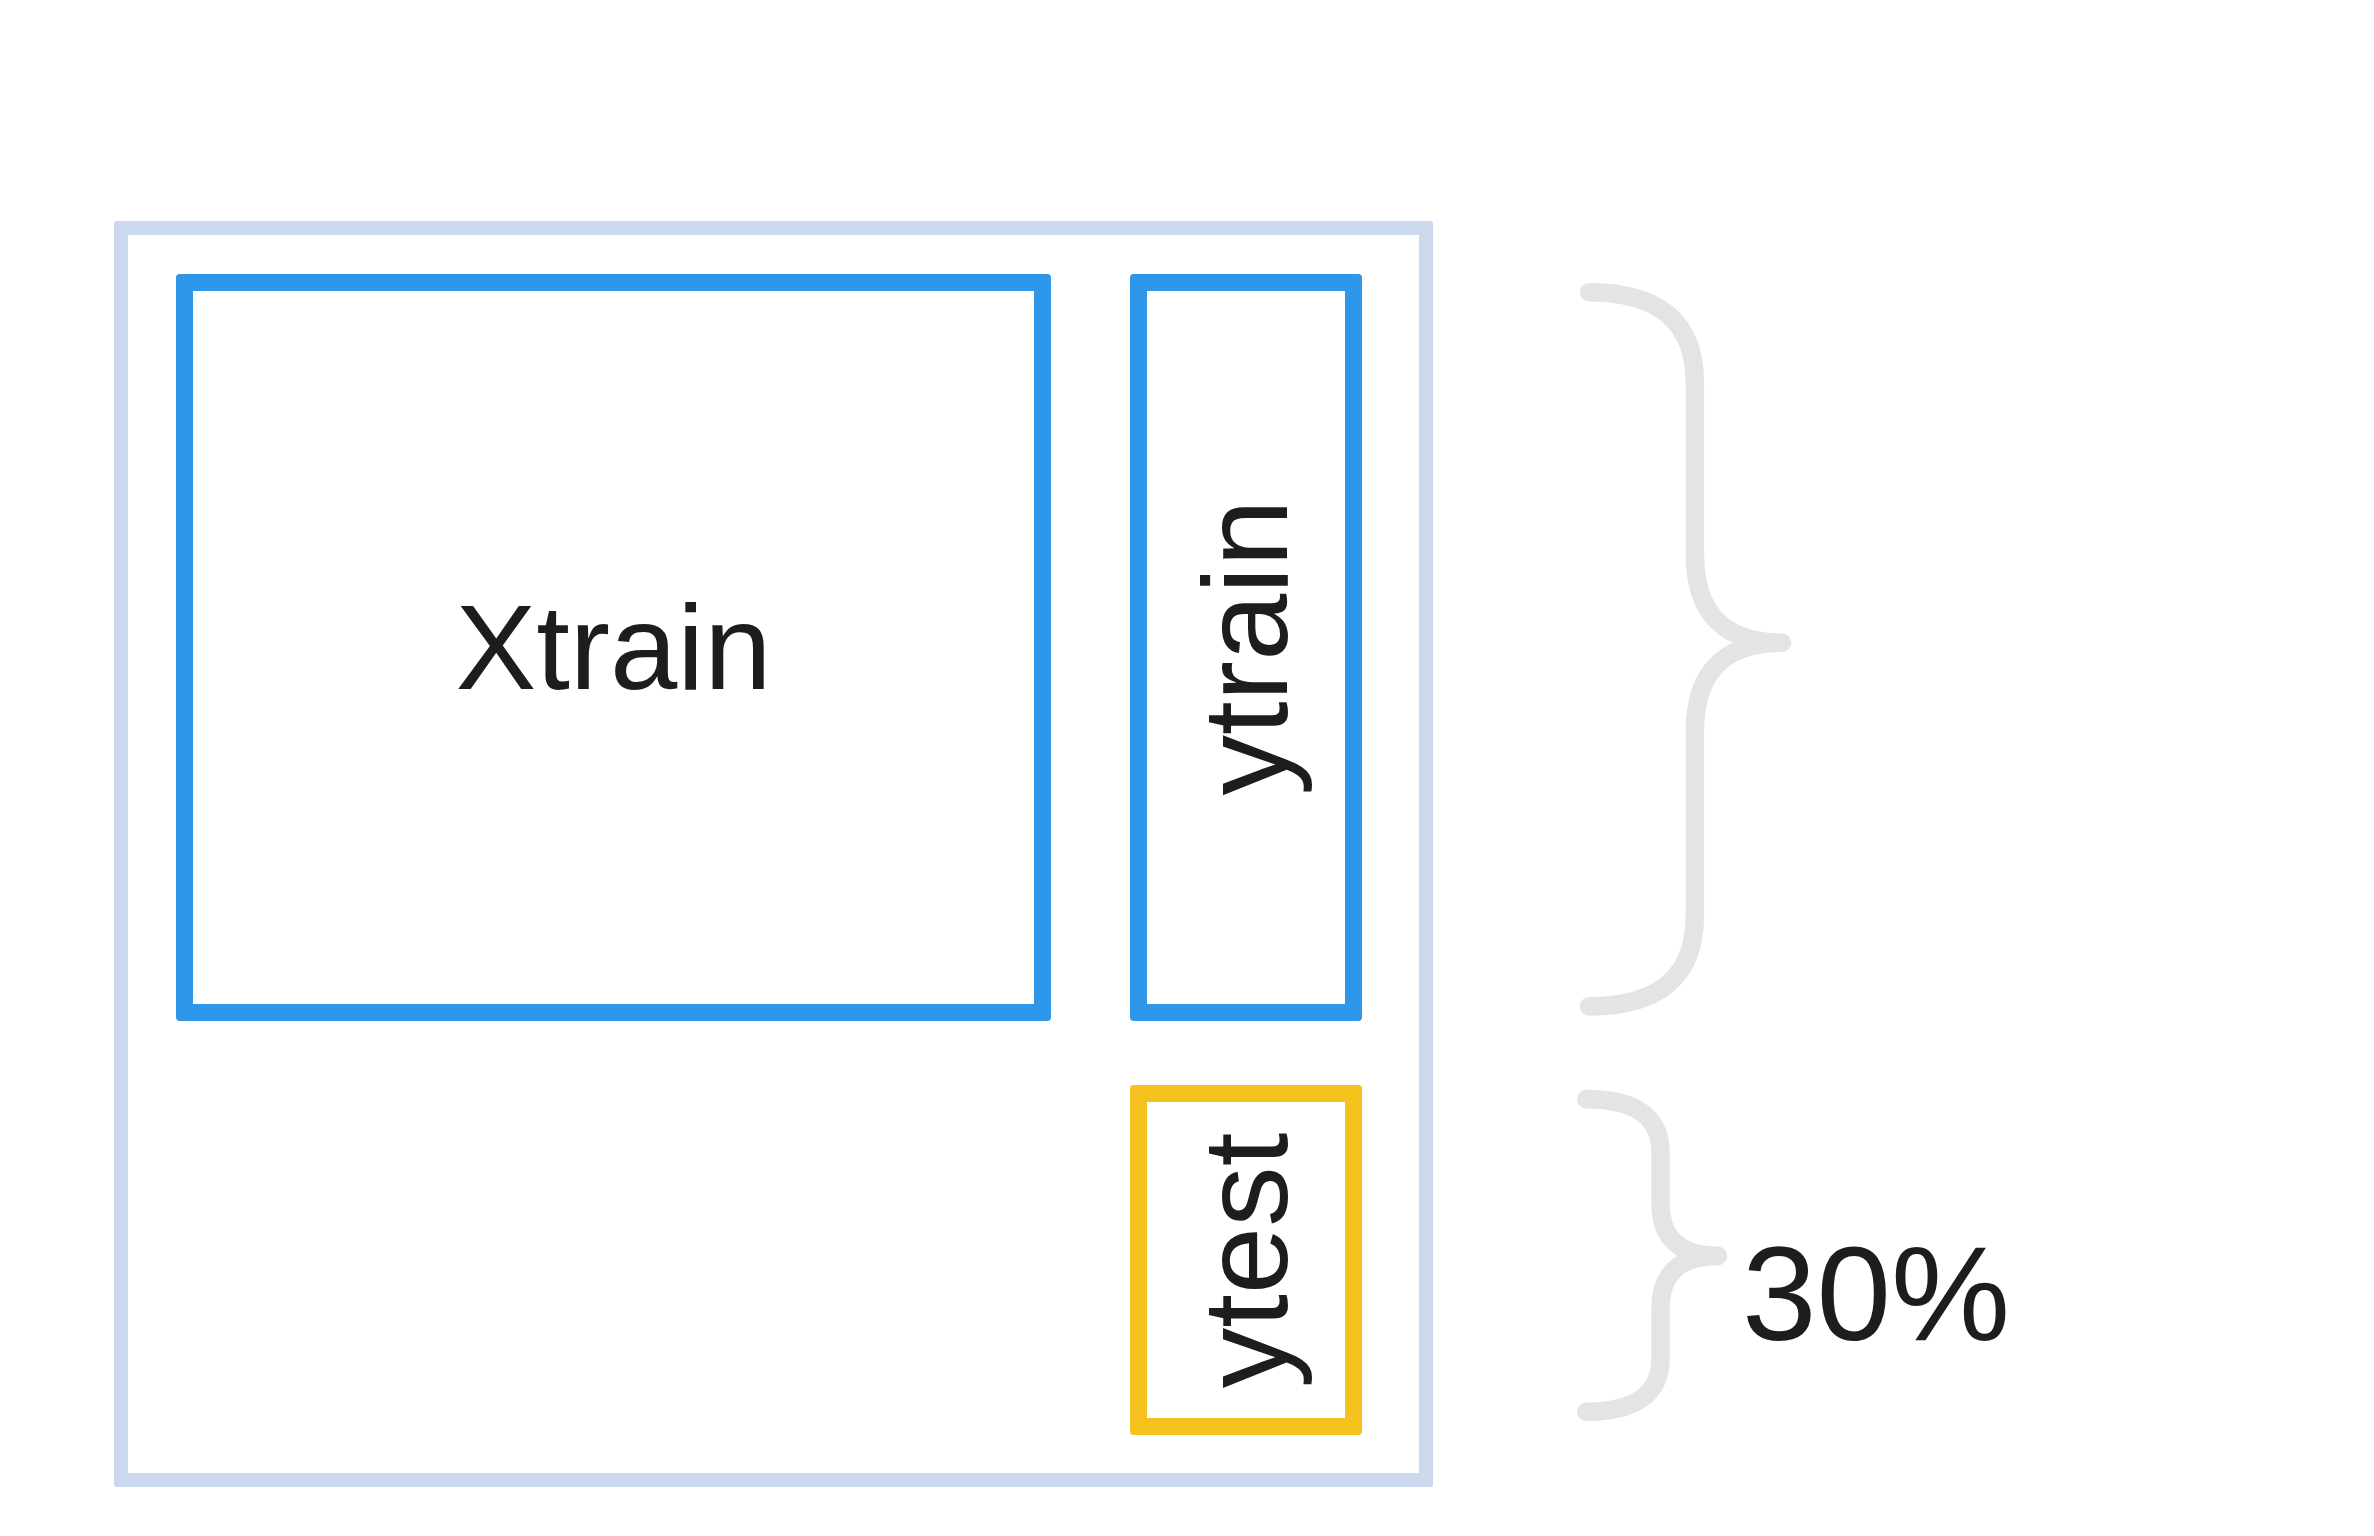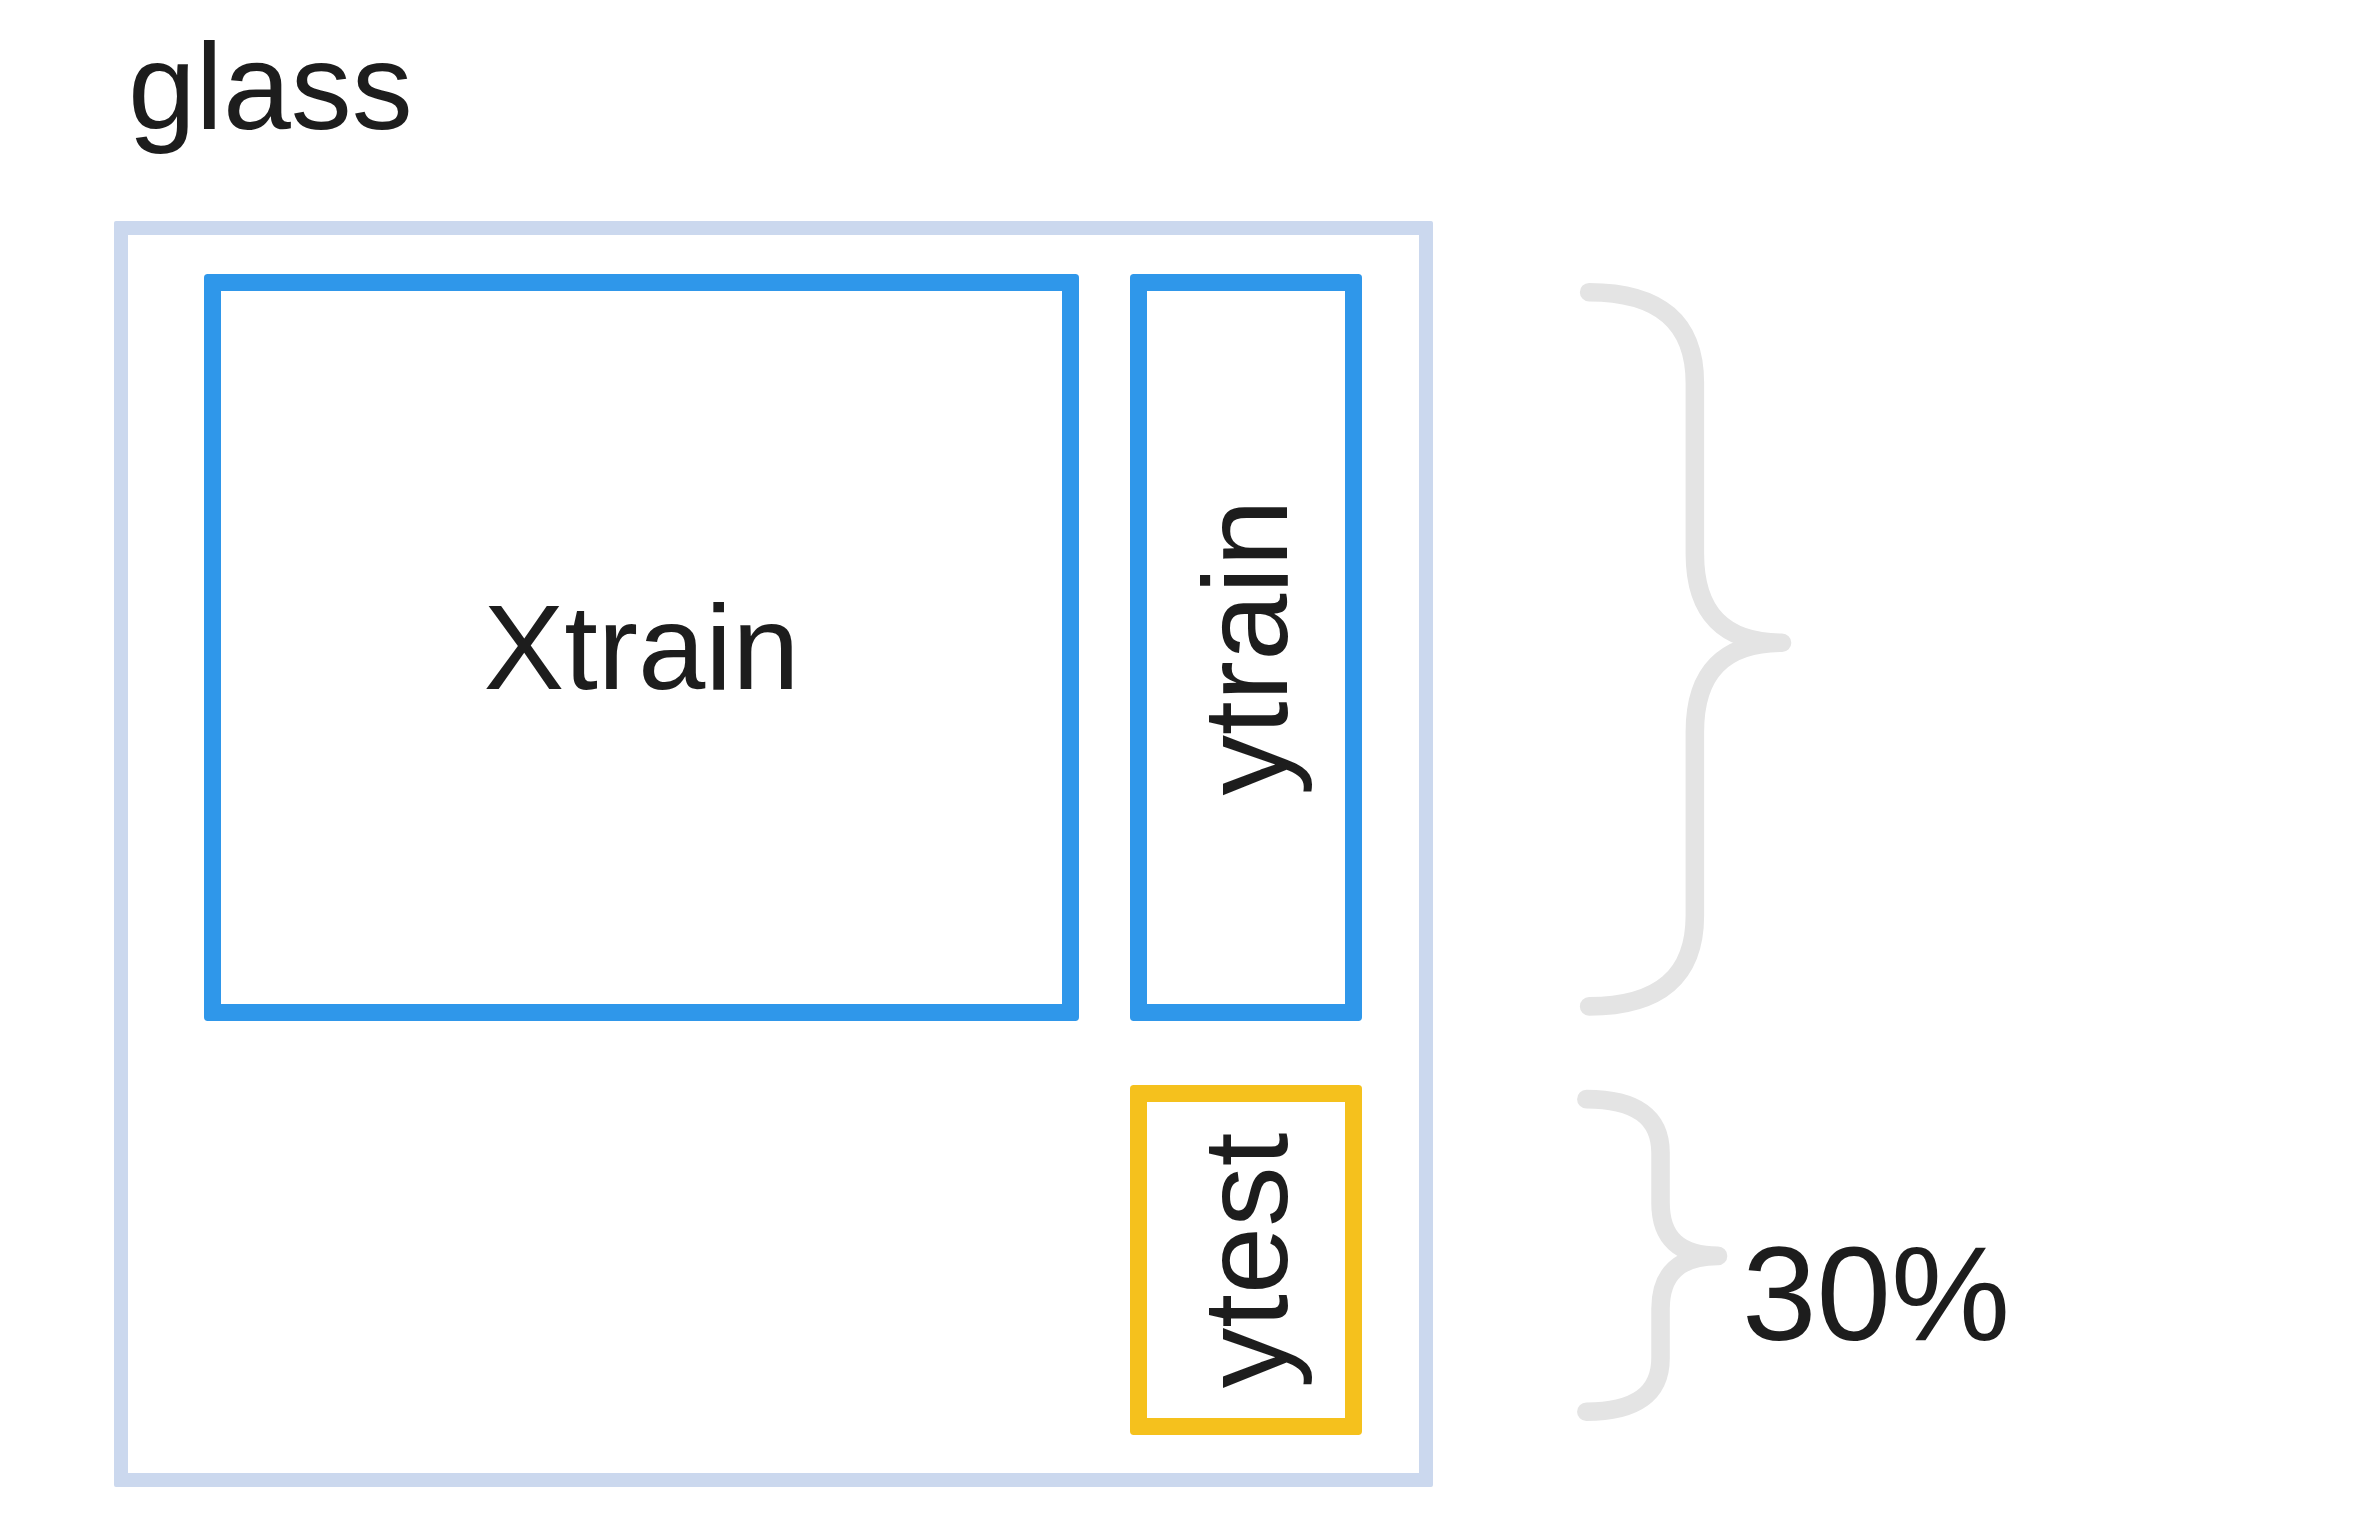--- a/index.html
+++ b/index.html
@@ -46,21 +46,21 @@
     justify-content: center;
   }
   .inner-box .label {
     font-size: 121px;
     line-height: 1;
     color: var(--color-text, #1d1d1d);
     white-space: nowrap;
   }
   .train-border { border: 17.6px solid var(--color-train, #2f97ea); }
   .test-border  { border: 17.6px solid var(--color-test, #f5c11d); }
-  .box-xtrain { left: 176px;  top: 274px;  width: 875px; height: 747px; margin-left: 28px; }
+  .box-xtrain { left: 176px;  top: 274px;  width: 875px; height: 747px; }
   .box-ytrain { left: 1130px; top: 274px;  width: 232px; height: 747px; }
   .box-xtest  { left: 176px;  top: 1085px; width: 875px; height: 350px; }
   .box-ytest  { left: 1130px; top: 1085px; width: 232px; height: 350px; }
   .vertical .label {
     transform: rotate(-90deg);
   }
   .brace-svg {
     position: absolute;
     left: 0;
     top: 0;
@@ -84,21 +84,20 @@
     white-space: nowrap;
   }
   .pct-70 { left: 1809px; top: 647px; }
   .pct-30 { left: 1742px; top: 1259px; margin-top: 40px; }
 </style>
 </head>
 <body>
 
 <div class="canvas">
 
-  <div class="title">glass</div>
 
   <div class="outer-box"></div>
 
   <div class="inner-box train-border box-xtrain">
     <span class="label">Xtrain</span>
   </div>
 
   <div class="inner-box train-border box-ytrain vertical">
     <span class="label">ytrain</span>
   </div>

